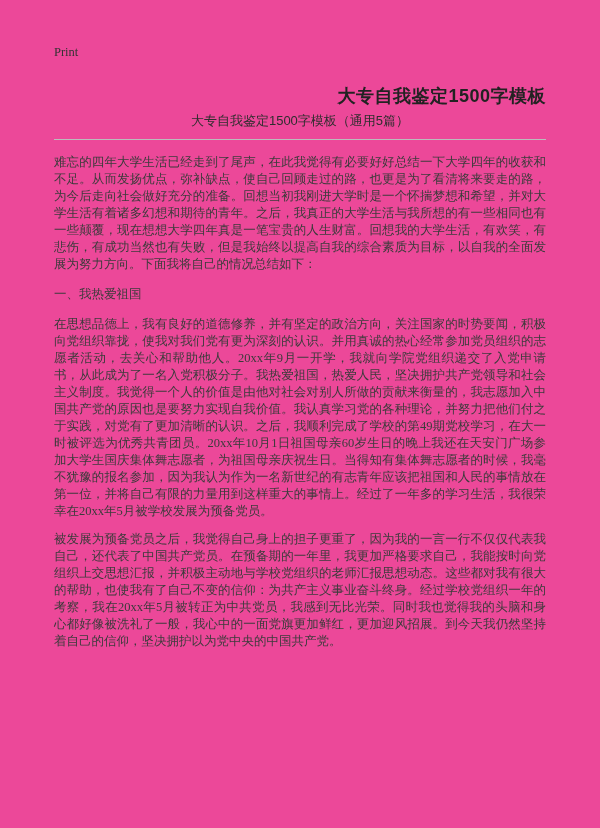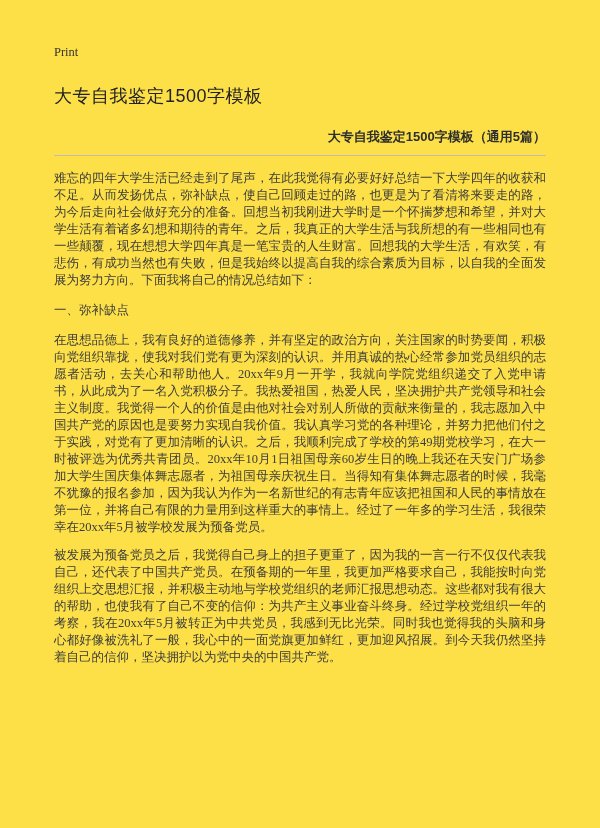--- a/index.html
+++ b/index.html
@@ -8,47 +8,47 @@
     width: 600px;
     height: 828px;
     background: #ffffff;
     font-family: "Liberation Sans", "DejaVu Sans", sans-serif;
     overflow: hidden;
   }
 
   .page {
     width: 600px;
     height: 828px;
-    background: #fde047;
+    background: #ec4899;
     padding: 42px 54px 30px 54px;
   }
 
   .print-label {
     font-family: "Liberation Serif", "DejaVu Serif", serif;
     font-size: 12.5px;
     color: #333333;
     margin-bottom: 24px;
     cursor: pointer;
     display: inline-block;
   }
 
   .doc-title {
     font-size: 18px;
-    font-weight: normal;
+    font-weight: bold;
     color: #222222;
-    text-align: left;
-    margin-bottom: 20px;
+    text-align: right;
+    margin-bottom: 4px;
     letter-spacing: 0.5px;
   }
 
   .doc-subtitle {
     font-size: 13px;
-    font-weight: bold;
+    font-weight: normal;
     color: #2e2e2e;
-    text-align: right;
+    text-align: center;
     margin-bottom: 9px;
   }
 
   .divider {
     border: none;
     border-top: 1px solid #bcbcbc;
     margin: 0 0 14px 0;
   }
 
   .section-heading {
@@ -83,19 +83,19 @@
 
   <h1 class="doc-title">大专自我鉴定1500字模板</h1>
 
   <div class="doc-subtitle">大专自我鉴定1500字模板（通用5篇）</div>
 
   <hr class="divider">
 
 
   <p class="body-para">难忘的四年大学生活已经走到了尾声，在此我觉得有必要好好总结一下大学四年的收获和不足。从而发扬优点，弥补缺点，使自己回顾走过的路，也更是为了看清将来要走的路，为今后走向社会做好充分的准备。回想当初我刚进大学时是一个怀揣梦想和希望，并对大学生活有着诸多幻想和期待的青年。之后，我真正的大学生活与我所想的有一些相同也有一些颠覆，现在想想大学四年真是一笔宝贵的人生财富。回想我的大学生活，有欢笑，有悲伤，有成功当然也有失败，但是我始终以提高自我的综合素质为目标，以自我的全面发展为努力方向。下面我将自己的情况总结如下：</p>
 
-  <h3 class="sub-heading">一、弥补缺点</h3>
+  <h3 class="sub-heading">一、我热爱祖国</h3>
 
   <p class="body-para">在思想品德上，我有良好的道德修养，并有坚定的政治方向，关注国家的时势要闻，积极向党组织靠拢，使我对我们党有更为深刻的认识。并用真诚的热心经常参加党员组织的志愿者活动，去关心和帮助他人。20xx年9月一开学，我就向学院党组织递交了入党申请书，从此成为了一名入党积极分子。我热爱祖国，热爱人民，坚决拥护共产党领导和社会主义制度。我觉得一个人的价值是由他对社会对别人所做的贡献来衡量的，我志愿加入中国共产党的原因也是要努力实现自我价值。我认真学习党的各种理论，并努力把他们付之于实践，对党有了更加清晰的认识。之后，我顺利完成了学校的第49期党校学习，在大一时被评选为优秀共青团员。20xx年10月1日祖国母亲60岁生日的晚上我还在天安门广场参加大学生国庆集体舞志愿者，为祖国母亲庆祝生日。当得知有集体舞志愿者的时候，我毫不犹豫的报名参加，因为我认为作为一名新世纪的有志青年应该把祖国和人民的事情放在第一位，并将自己有限的力量用到这样重大的事情上。经过了一年多的学习生活，我很荣幸在20xx年5月被学校发展为预备党员。</p>
 
   <p class="body-para">被发展为预备党员之后，我觉得自己身上的担子更重了，因为我的一言一行不仅仅代表我自己，还代表了中国共产党员。在预备期的一年里，我更加严格要求自己，我能按时向党组织上交思想汇报，并积极主动地与学校党组织的老师汇报思想动态。这些都对我有很大的帮助，也使我有了自己不变的信仰：为共产主义事业奋斗终身。经过学校党组织一年的考察，我在20xx年5月被转正为中共党员，我感到无比光荣。同时我也觉得我的头脑和身心都好像被洗礼了一般，我心中的一面党旗更加鲜红，更加迎风招展。到今天我仍然坚持着自己的信仰，坚决拥护以为党中央的中国共产党。</p>
 
 </div>
 
 </body></html>

